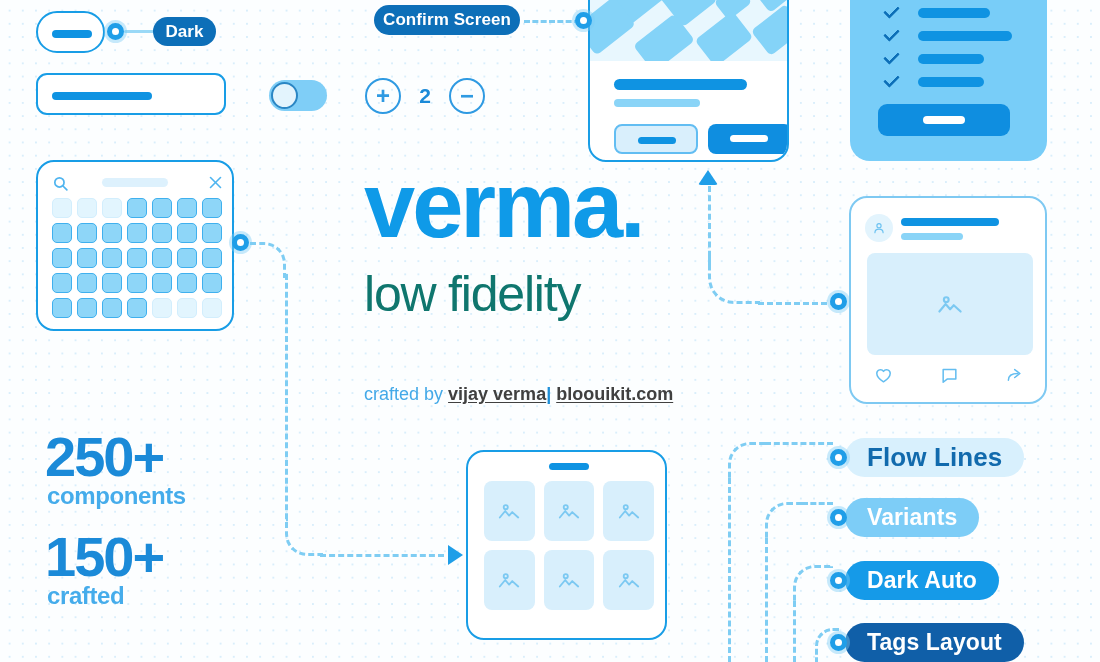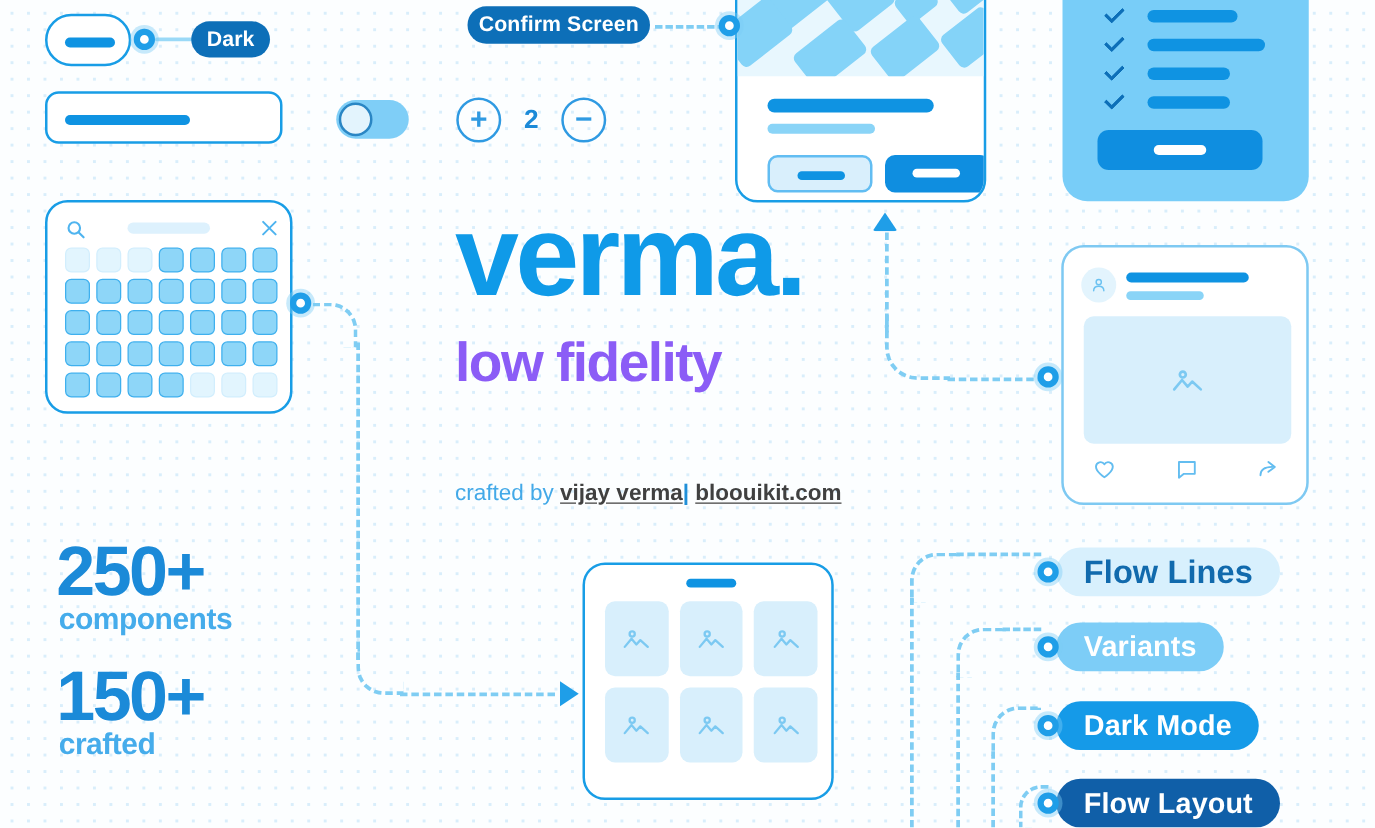--- a/index.html
+++ b/index.html
@@ -79,23 +79,23 @@
 
   
   .logo-word {
     font-size: 92px;
     font-weight: bold;
     color: #0f9ae8;
     letter-spacing: -3px;
     line-height: .92;
   }
   .headline {
-    font-size: 44px;
-    font-weight: bold;
-    color: #8b5cf6;
+    font-size: 50px;
+    font-weight: normal;
+    color: #0f766e;
     letter-spacing: -1.2px;
     line-height: 1.04;
   }
   .credit {
     font-size: 18px;
     color: #43a9e8;
     white-space: nowrap;
   }
   .credit b {
     color: #404040;
@@ -435,14 +435,14 @@
             border-top:3.2px dashed #7fcdf3; border-left:3.2px dashed #7fcdf3;
             border-top-left-radius:18px;"></div>
 
 <div class="abs ring-dot" style="left:830px; top:449px;"></div>
 <div class="abs ring-dot" style="left:830px; top:509px;"></div>
 <div class="abs ring-dot" style="left:830px; top:572px;"></div>
 <div class="abs ring-dot" style="left:830px; top:634px;"></div>
 
 <div class="abs pill pill-pale" style="left:845px; top:438px; height:39px; padding:0 22px; font-size:26px;">Flow Lines</div>
 <div class="abs pill pill-mid" style="left:845px; top:498px; height:39px; padding:2px 22px; font-size:23px;">Variants</div>
-<div class="abs pill pill-bright" style="left:845px; top:561px; height:39px; padding:0 22px; font-size:23px;">Dark Mode</div>
-<div class="abs pill pill-navy" style="left:845px; top:623px; height:39px; padding:0 22px; font-size:23px;">Flow Layout</div>
+<div class="abs pill pill-bright" style="left:845px; top:561px; height:39px; padding:0 22px; font-size:23px;">Dark Auto</div>
+<div class="abs pill pill-navy" style="left:845px; top:623px; height:39px; padding:0 22px; font-size:23px;">Tags Layout</div>
 
 </body></html>

